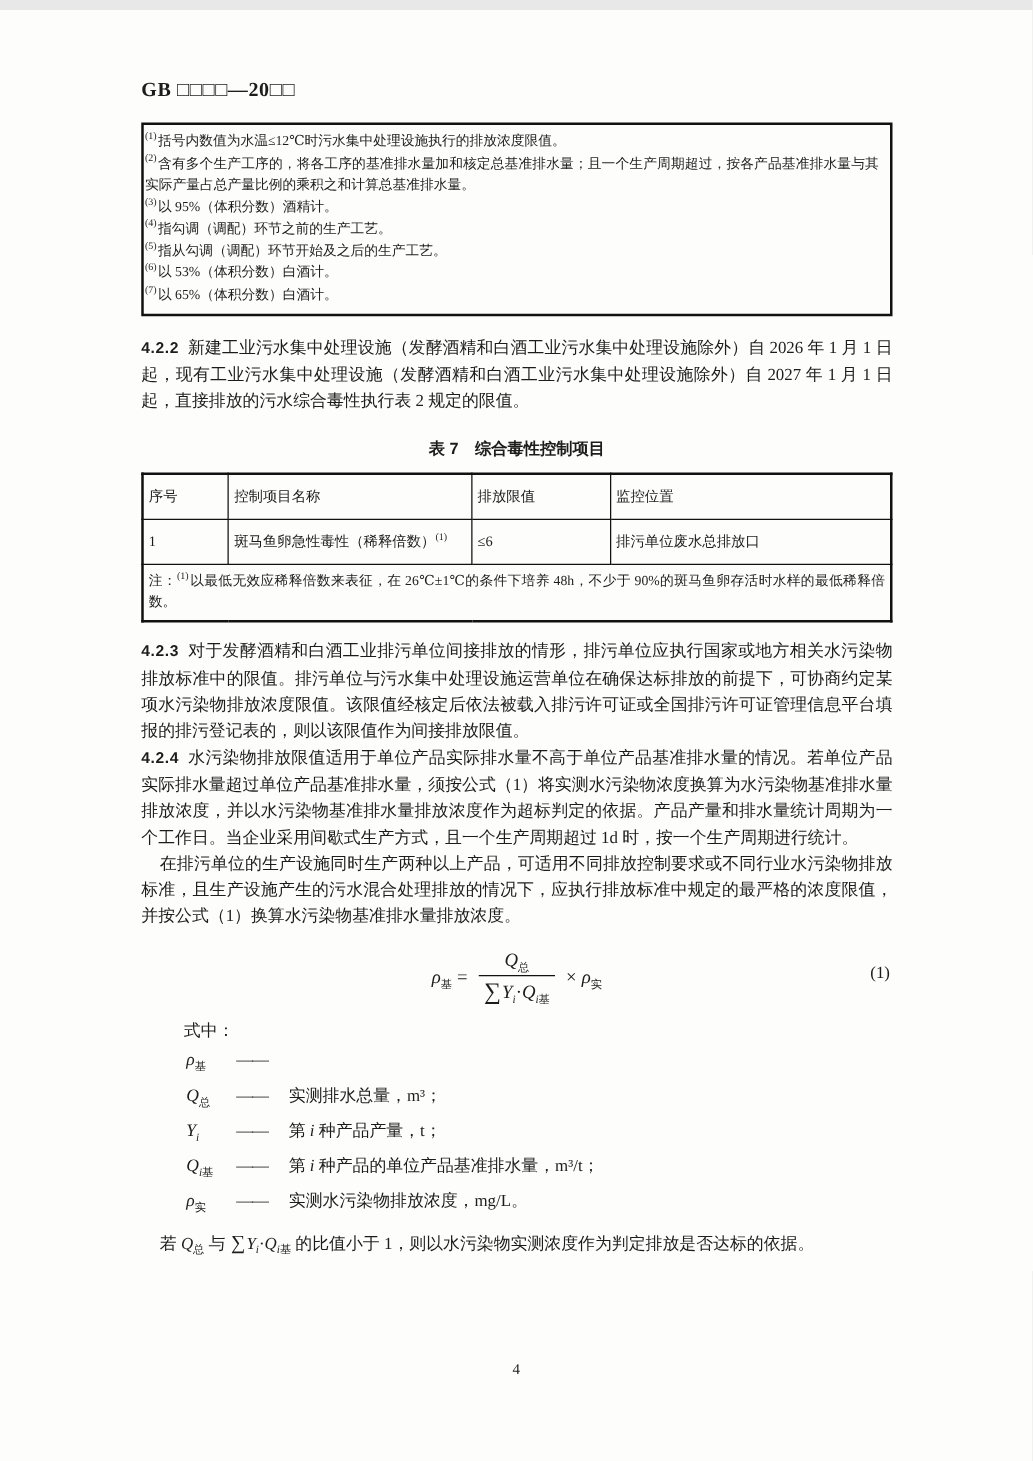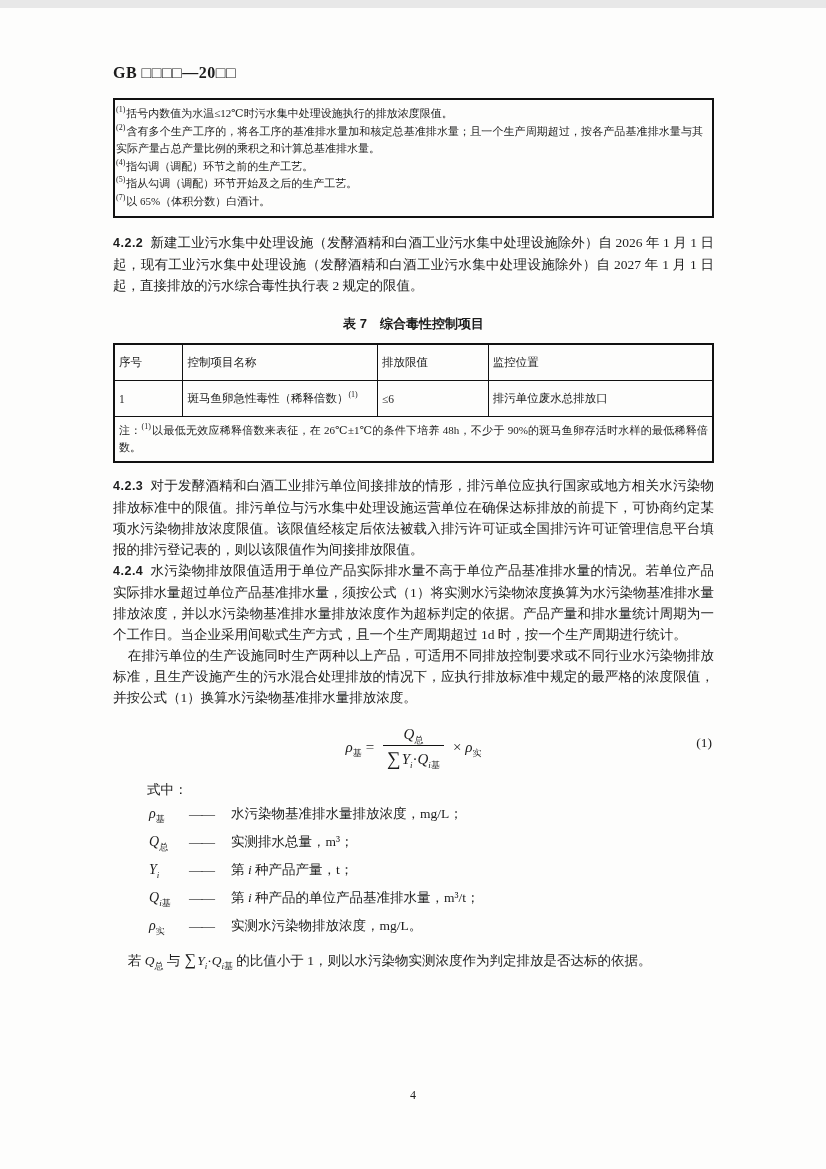--- a/index.html
+++ b/index.html
@@ -135,22 +135,24 @@
 <body>
 
 <div class="page">
   <div class="content">
 
     <div class="doc-header">GB □□□□—20□□</div>
 
     <div class="footnote-box">
       <p class="fn"><sup class="supmark">(1)</sup><span>括号内数值为水温≤12℃时污水集中处理设施执行的排放浓度限值。</span></p>
       <p class="fn"><sup class="supmark">(2)</sup><span>含有多个生产工序的，将各工序的基准排水量加和核定总基准排水量；且一个生产周期超过，按各产品基准排水量与其实际产量占总产量比例的乘积之和计算总基准排水量。</span></p>
+      <p class="fn"><sup class="supmark">(3)</sup><span>以 95%（体积分数）酒精计。</span></p>
       <p class="fn"><sup class="supmark">(4)</sup><span>指勾调（调配）环节之前的生产工艺。</span></p>
       <p class="fn"><sup class="supmark">(5)</sup><span>指从勾调（调配）环节开始及之后的生产工艺。</span></p>
+      <p class="fn"><sup class="supmark">(6)</sup><span>以 53%（体积分数）白酒计。</span></p>
       <p class="fn"><sup class="supmark">(7)</sup><span>以 65%（体积分数）白酒计。</span></p>
     </div>
 
     <p class="clause mt"><span class="clause-num">4.2.2</span><span>新建工业污水集中处理设施（发酵酒精和白酒工业污水集中处理设施除外）自 2026 年 1 月 1 日起，现有工业污水集中处理设施（发酵酒精和白酒工业污水集中处理设施除外）自 2027 年 1 月 1 日起，直接排放的污水综合毒性执行表 2 规定的限值。</span></p>
 
     <div class="table-title">表 7　综合毒性控制项目</div>
 
     <table class="t2">
       <tbody>
           <tr>
@@ -190,21 +192,20 @@
       </div>
       <span class="formula-no">(1)</span>
     </div>
 
     <p class="where-label">式中：</p>
 
     <div class="defs">
       <div class="def-row">
         <span class="def-sym"><span class="mi">ρ</span><sub class="msub"><span class="mi"></span><span>基</span></sub></span>
         <span class="def-dash">——</span>
-        <span class="def-text"><span>水污染物基准排水量排放浓度，mg/L；</span><span class="mi"></span><span></span></span>
       </div>
       <div class="def-row">
         <span class="def-sym"><span class="mi">Q</span><sub class="msub"><span class="mi"></span><span>总</span></sub></span>
         <span class="def-dash">——</span>
         <span class="def-text"><span>实测排水总量，m³；</span><span class="mi"></span><span></span></span>
       </div>
       <div class="def-row">
         <span class="def-sym"><span class="mi">Y</span><sub class="msub"><span class="mi">i</span><span></span></sub></span>
         <span class="def-dash">——</span>
         <span class="def-text"><span>第 </span><span class="mi">i</span><span> 种产品产量，t；</span></span>

